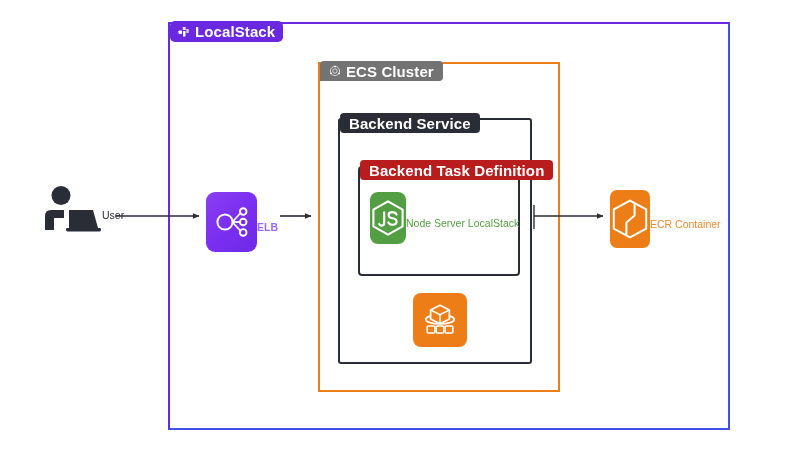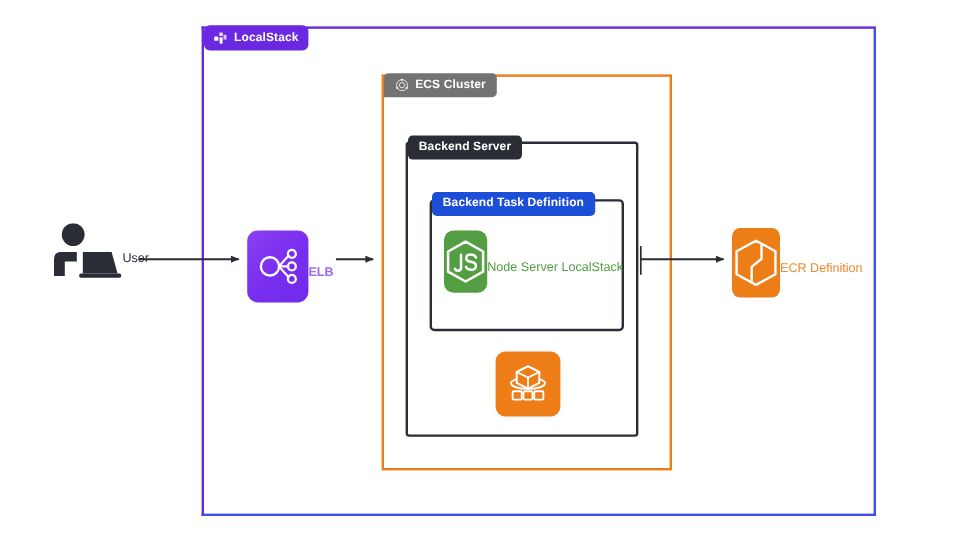--- a/index.html
+++ b/index.html
@@ -58,21 +58,21 @@
     position: absolute;
     display: flex;
     align-items: center;
     gap: 5px;
     padding: 0 9px;
     height: 20px;
     border-radius: 4px;
     white-space: nowrap;
   }
   .badge .badge-label {
-    font-size: 10px;
+    font-size: 15px;
     font-weight: 600;
     color: #ffffff;
     letter-spacing: 0.1px;
     line-height: 1;
   }
   .badge svg { display: block; }
 
   #localstack-badge {
     left: 170px; top: 21px;
     background: #6a28e0;
@@ -91,21 +91,21 @@
   }
 
   #service-badge {
     left: 340px; top: 113px;
     background: #2b2d36;
     border-radius: 4px;
   }
 
   #taskdef-badge {
     left: 360px; top: 160px;
-    background: #1d4ed8;
+    background: #b91c1c;
     border-radius: 4px;
   }
 
   
   .node {
     position: absolute;
     display: flex;
     flex-direction: row;
     align-items: center;
   }
@@ -216,21 +216,21 @@
         <circle cx="12" cy="12" r="4.4" fill="none" stroke="#ffffff" stroke-width="1.5" opacity="0.9"></circle>
         <circle cx="12" cy="2.8" r="1.7" fill="#ffffff"></circle>
         <circle cx="20" cy="16.8" r="1.7" fill="#ffffff"></circle>
         <circle cx="4" cy="16.8" r="1.7" fill="#ffffff"></circle>
       </svg>
     </span>
     <span class="badge-label">ECS Cluster</span>
   </div>
 
   <div class="badge" id="service-badge">
-    <span class="badge-label">Backend Server</span>
+    <span class="badge-label">Backend Service</span>
   </div>
 
   <div class="badge" id="taskdef-badge">
     <span class="badge-label">Backend Task Definition</span>
   </div>
 
   <div class="node" id="node-user">
     <div class="node-icon">
       <svg width="62" height="48" viewBox="0 0 62 48">
         <circle cx="21" cy="9.5" r="9.5" fill="#2b2d36"></circle>
@@ -283,16 +283,16 @@
     </div>
   </div>
 
   <div class="node" id="node-ecr">
     <div class="node-icon">
       <svg width="40" height="42" viewBox="0 0 40 42">
         <path d="M20 2.6 L36.2 11.4 L36.2 30.6 L20 39.4 L3.8 30.6 L3.8 11.4 Z" fill="none" stroke="#ffffff" stroke-width="2" stroke-linejoin="round"></path>
         <path d="M24.6 6 L24.6 17.6 L16.4 24.4 L16.4 36" fill="none" stroke="#ffffff" stroke-width="2" stroke-linecap="round" stroke-linejoin="round"></path>
       </svg>
     </div>
-    <div class="node-label">ECR Definition</div>
+    <div class="node-label">ECR Container</div>
   </div>
 
 </div>
 
 </body></html>

